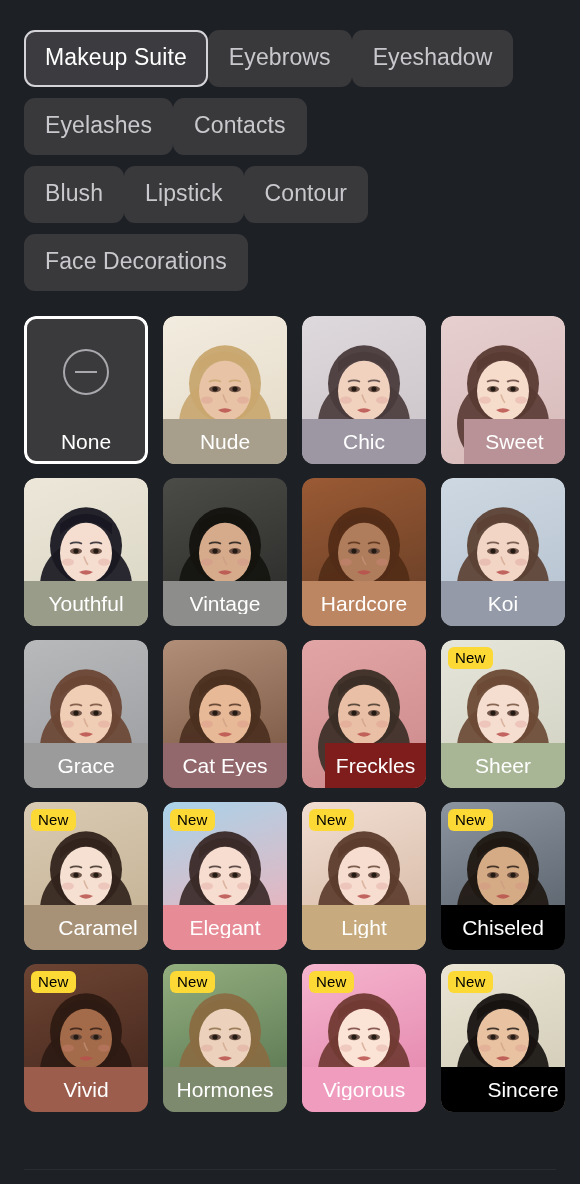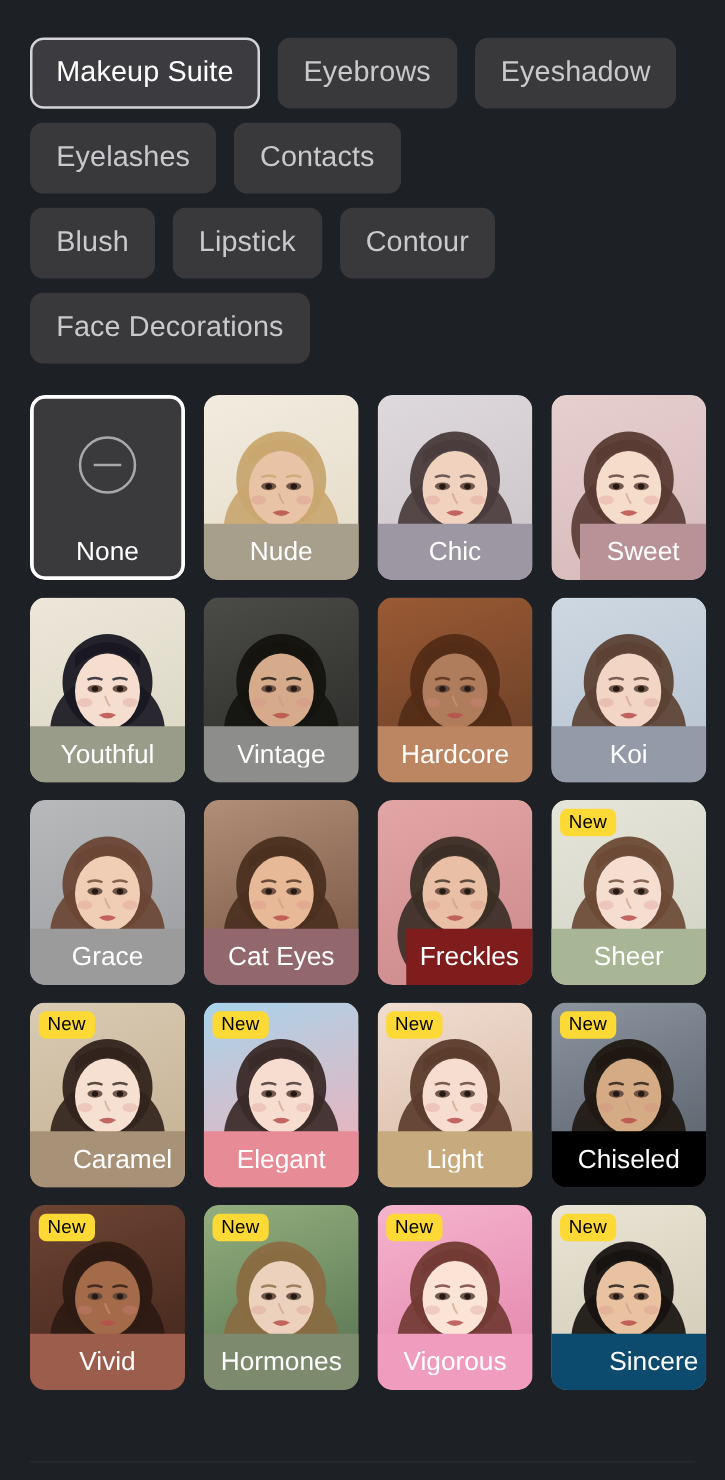--- a/index.html
+++ b/index.html
@@ -13,21 +13,21 @@
     position: relative;
     width: 580px; height: 1184px;
     background: #1d2025;
   }
 
   
   .cat-wrap {
     padding: 30px 24px 0 24px;
   }
   .cat-rows { display: flex; flex-direction: column; gap: 11px; }
-  .cat-row { display: flex; gap: 14px; }
+  .cat-row { display: flex; }
   .pill {
     background: #39393c;
     color: #c9c9cd;
     border-radius: 11px;
     font-size: 23px;
     line-height: 1;
     padding: 14px 19px 16px 19px;
     white-space: nowrap;
     border: 2px solid transparent;
     cursor: pointer;
@@ -823,20 +823,20 @@
     <ellipse cx="72" cy="80" rx="2.6" ry="2.6" fill="#241a14"></ellipse>
     <path d="M46 72 Q52 69 58 72" stroke="#171311" stroke-width="2" fill="none" opacity="0.8"></path>
     <path d="M66 72 Q72 69 78 72" stroke="#171311" stroke-width="2" fill="none" opacity="0.8"></path>
     <path d="M60 86 Q62 93 64 95" stroke="#c99a80" stroke-width="1.6" fill="none" opacity="0.6"></path>
     <path d="M55 103 Q62 99 69 103 Q62 109 55 103 Z" fill="#b9504c" opacity="0.85"></path>
     <ellipse cx="44" cy="92" rx="6" ry="4" fill="#d98a84" opacity="0.28"></ellipse>
     <ellipse cx="80" cy="92" rx="6" ry="4" fill="#d98a84" opacity="0.28"></ellipse>
   </svg>
         </div>
         <div class="badge">New</div>
-        <div class="label-band" style="background: #0c4a6e; padding-left: 40px;">
+        <div class="label-band" style="background: #000000; padding-left: 40px;">
           <span>Sincere</span>
         </div>
       </div>
     </div>
 
   <div class="bottom-divider"></div>
 </div>
 
 </body></html>

